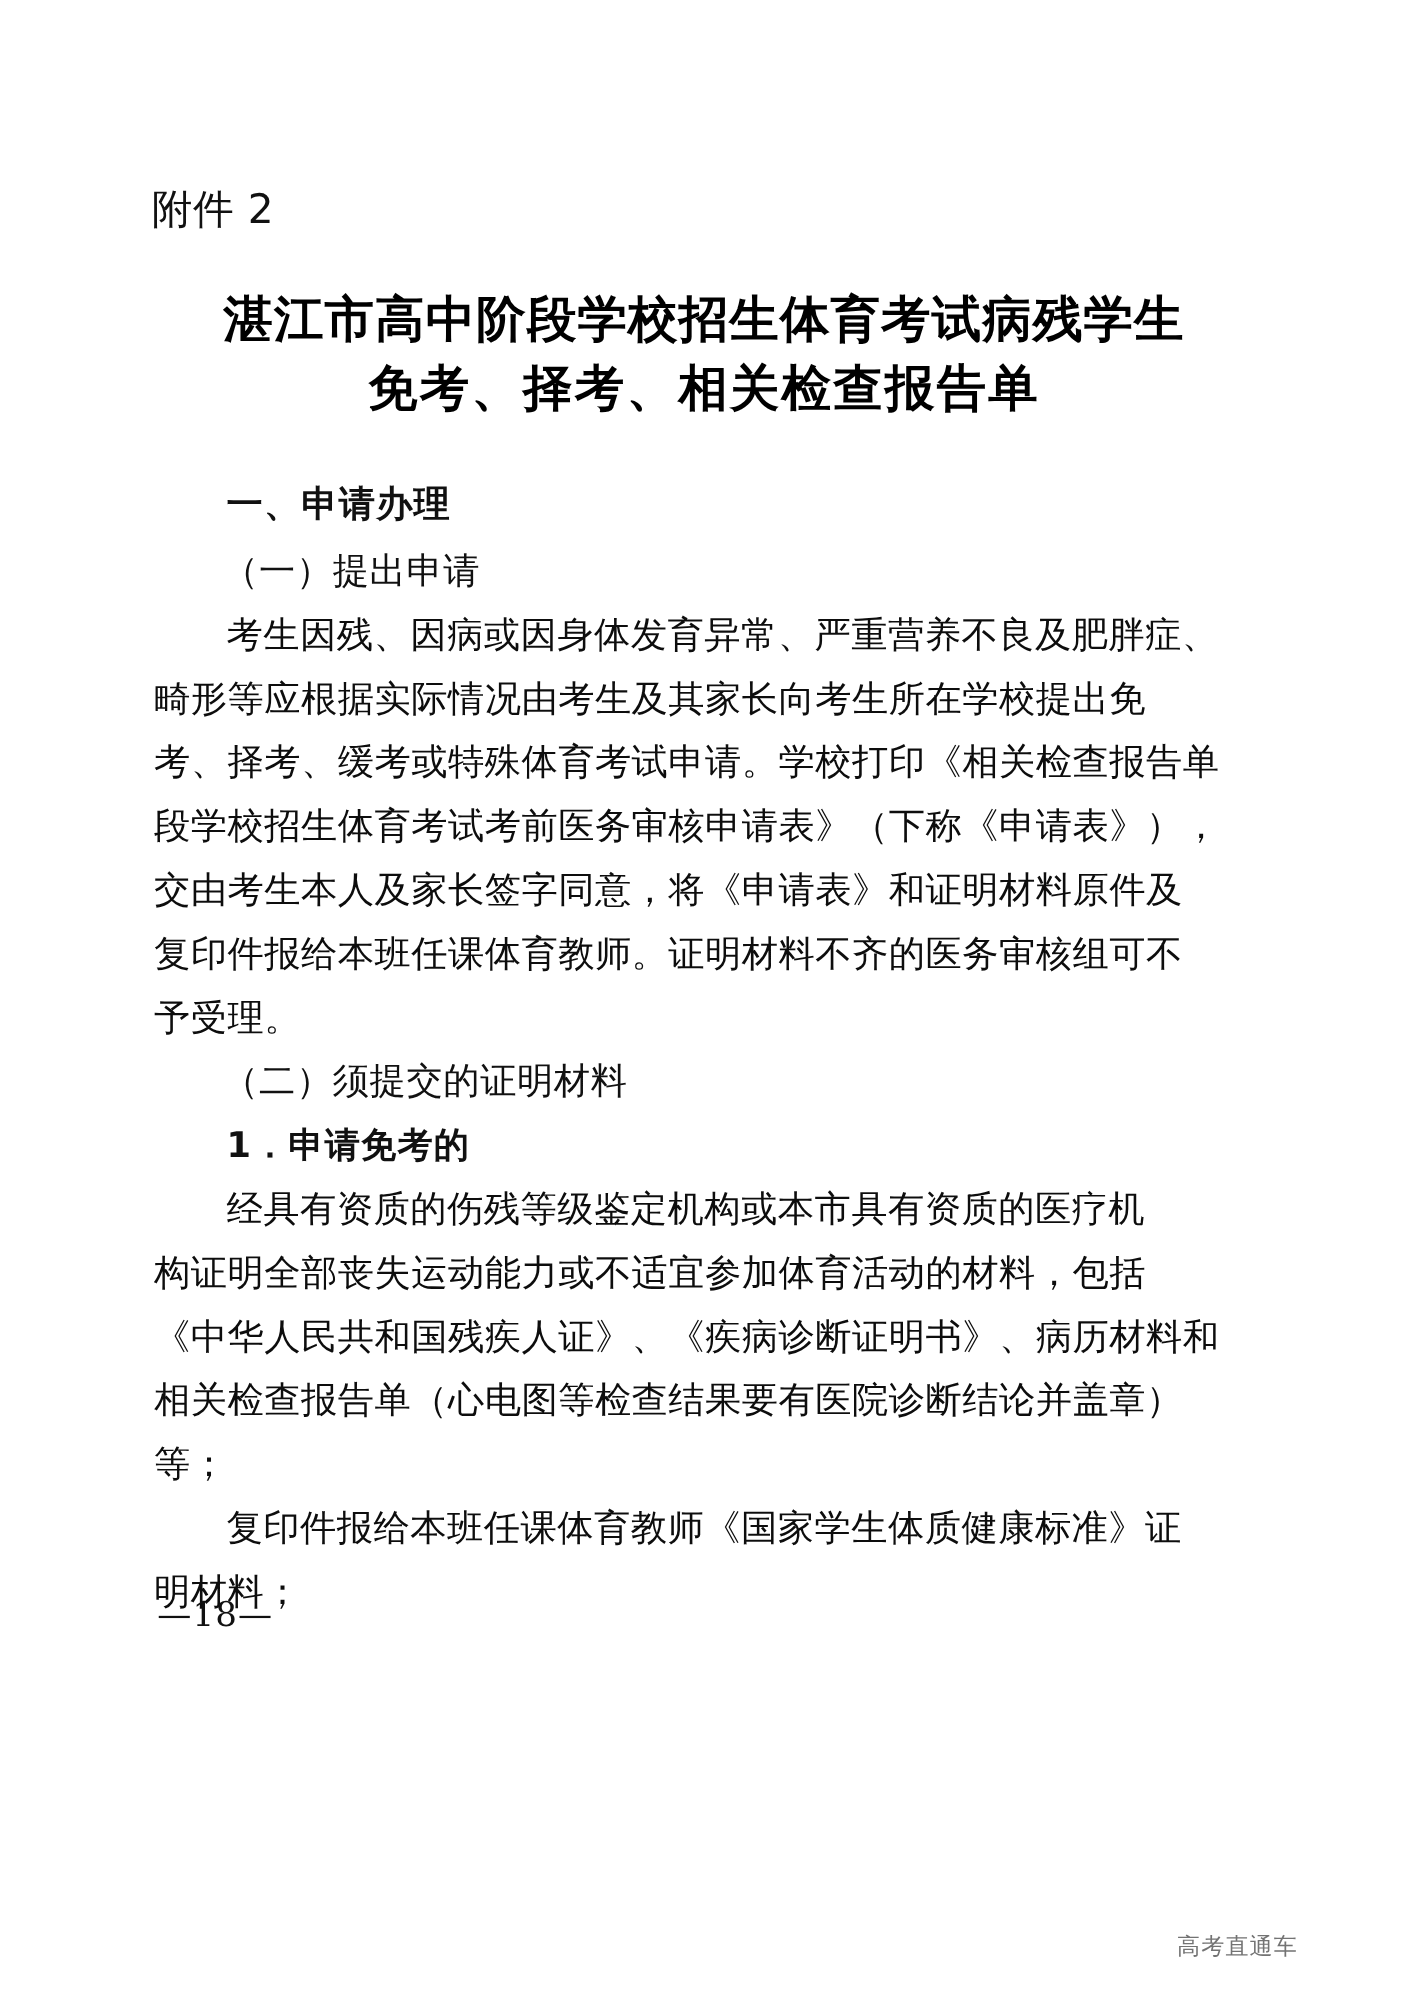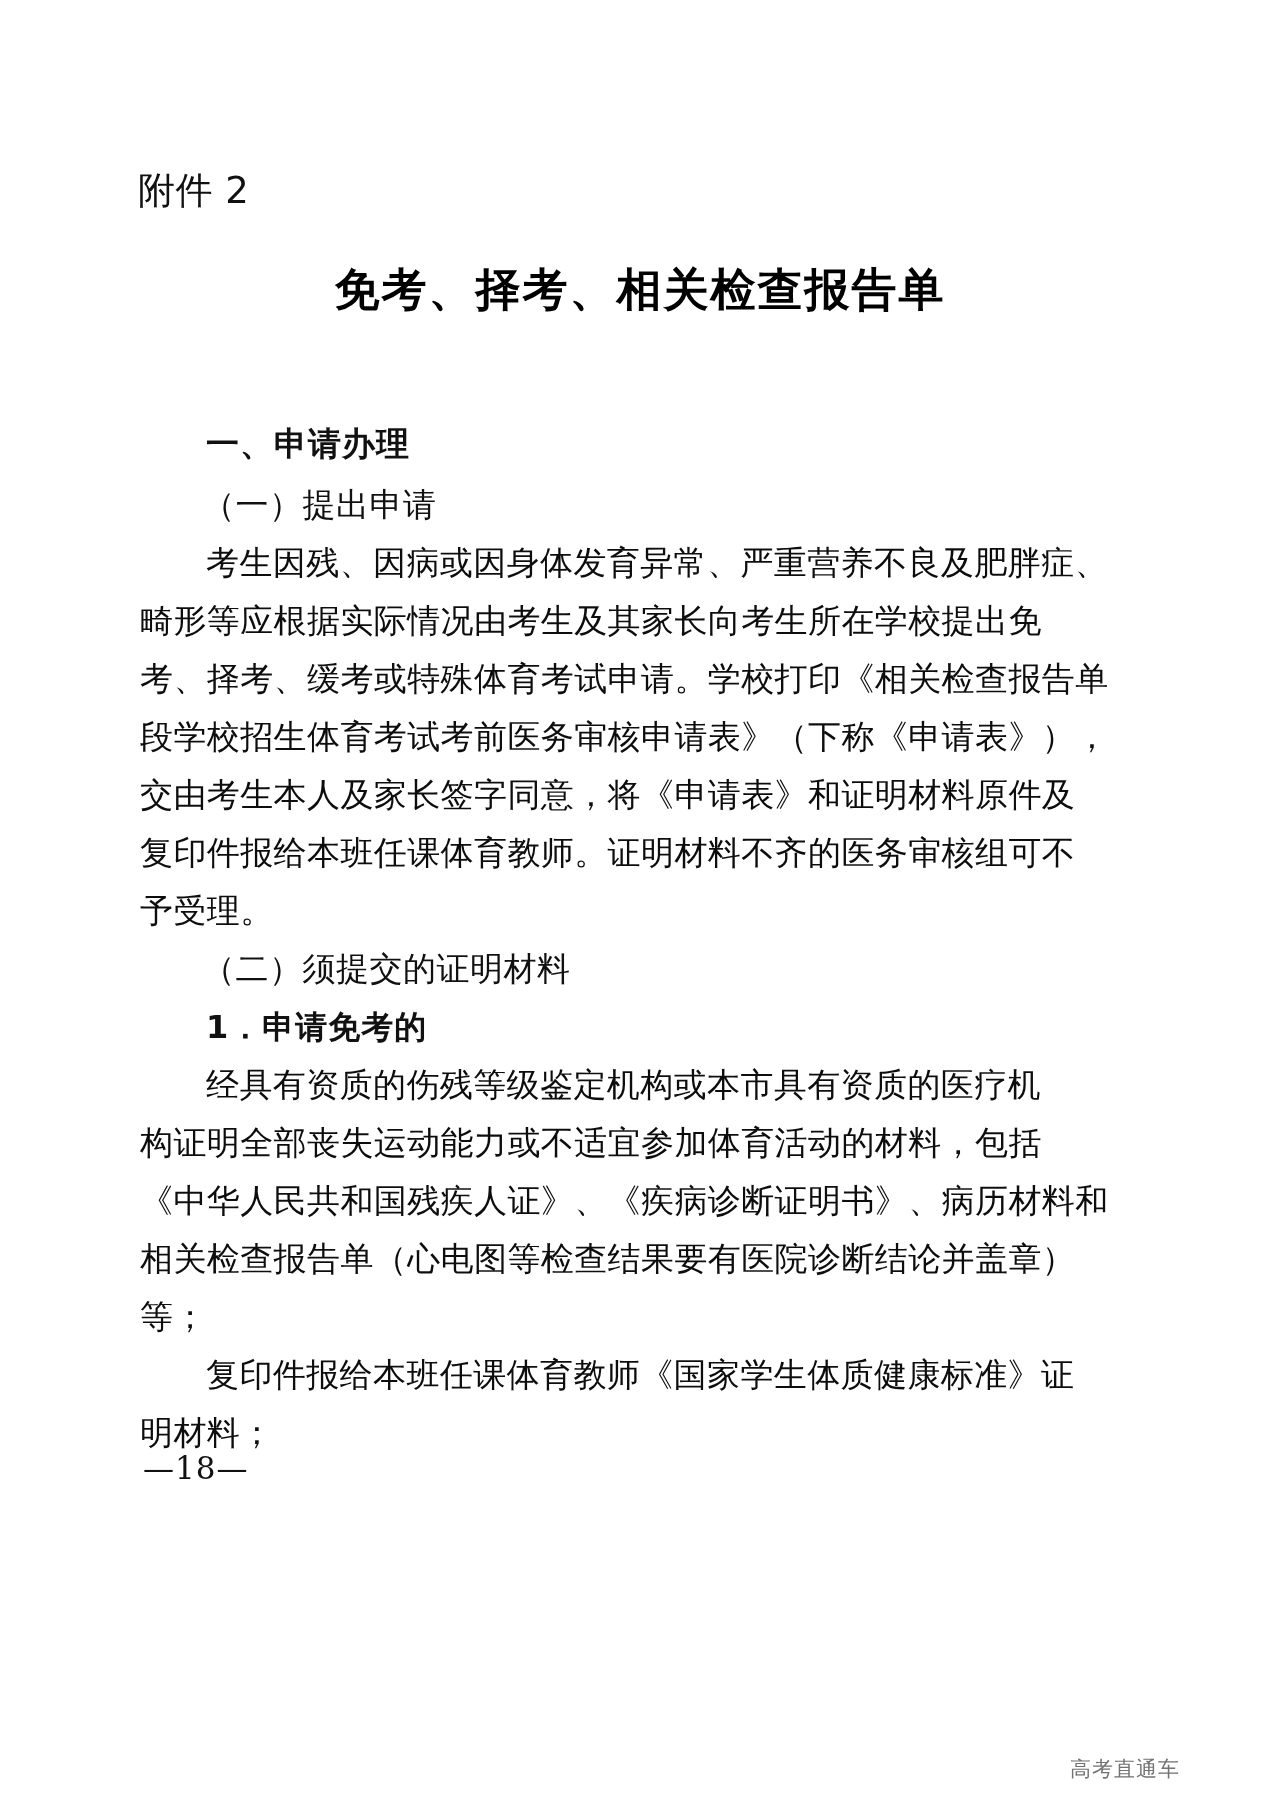--- a/index.html
+++ b/index.html
@@ -52,21 +52,21 @@
     letter-spacing: 1px;
     color: #000;
   }
   .doc-title .tline { display: block; white-space: nowrap; }
   .doc-title .tline2 { letter-spacing: 2px; }
 
   
   .content {
     position: absolute;
     left: 140px;
-    top: 416px;
+    top: 430px;
     width: 1000px;
   }
 
   .h-section {
     font-family: "DejaVu Sans", "Liberation Sans", sans-serif;
     font-weight: 700;
     font-size: 33px;
     line-height: 56px;
     margin: 0 0 4px 0;
     padding-left: 66px;
@@ -136,20 +136,21 @@
   }
 </style>
 </head>
 <body>
 
 <div class="page">
 
   <div class="attachment-label">附件 2</div>
 
   <div class="doc-title">
+    <span class="tline tline1">湛江市高中阶段学校招生体育考试病残学生</span>
     <span class="tline tline2">免考、择考、相关检查报告单</span>
   </div>
 
   <div class="content">
 
     <p class="h-section">一、申请办理</p>
 
     <p class="h-sub">（一）提出申请</p>
 
     <div class="para">

